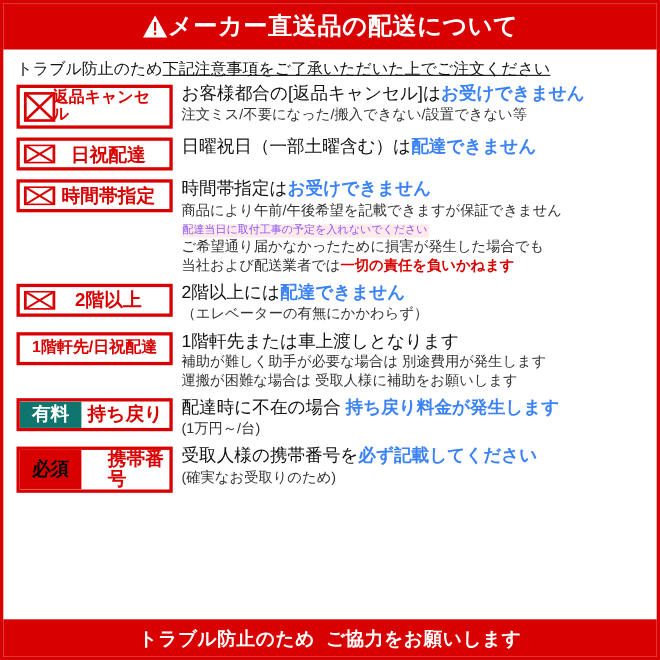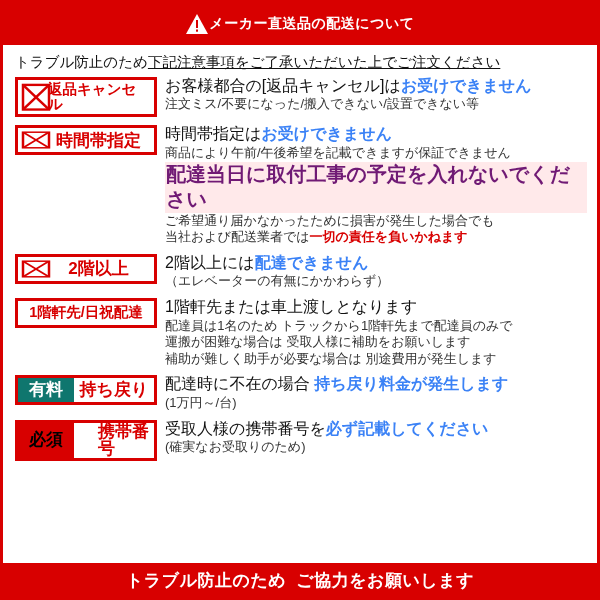--- a/index.html
+++ b/index.html
@@ -24,21 +24,21 @@
   }
   
   .header {
     height: 42px;
     background: #d80000;
     color: #ffffff;
     display: flex;
     align-items: center;
     justify-content: center;
     gap: 0;
-    font-size: 14px;
+    font-size: 22px;
     font-weight: bold;
     letter-spacing: 0.5px;
   }
   .warn-icon {
     display: inline-block;
     width: 24px;
     height: 22px;
     position: relative;
   }
   .warn-icon svg { display: block; }
@@ -103,23 +103,23 @@
     color: #111111;
   }
   .l2 {
     font-size: 13px;
     color: #333333;
   }
   .red { color: #d80000; font-weight: bold; }
   .red-strong { color: #3b82f6; font-weight: bold; font-size: 16px; }
   .hl {
     background: #ffe9ea;
-    color: #701a75;
-    font-weight: bold;
-    font-size: 20px;
+    color: #8b5cf6;
+    font-weight: normal;
+    font-size: 10px;
     display: inline-block;
     padding: 0 1px;
   }
 
   
   .footer {
     position: absolute;
     left: 0;
     right: 0;
     bottom: 0;
@@ -171,20 +171,33 @@
           <div class="l2"><span class="plain">注文ミス/不要になった/搬入できない/設置できない等</span></div>
         </div>
       </div>
       <div class="row">
         <div class="tag with-cross">
           <span class="cross"><svg viewBox="0 0 30 30" width="100%" height="100%" preserveAspectRatio="none" aria-hidden="true">
               <rect x="2" y="2" width="26" height="26" fill="none" stroke="#d80000" stroke-width="2.5"></rect>
               <line x1="3" y1="3" x2="27" y2="27" stroke="#d80000" stroke-width="2.5"></line>
               <line x1="27" y1="3" x2="3" y2="27" stroke="#d80000" stroke-width="2.5"></line>
             </svg></span>
+          <span class="label">日祝配達</span>
+        </div>
+        <div class="body">
+          <div class="l1"><span class="plain">日曜祝日（一部土曜含む）は</span><span class="red-strong">配達できません</span></div>
+        </div>
+      </div>
+      <div class="row">
+        <div class="tag with-cross">
+          <span class="cross"><svg viewBox="0 0 30 30" width="100%" height="100%" preserveAspectRatio="none" aria-hidden="true">
+              <rect x="2" y="2" width="26" height="26" fill="none" stroke="#d80000" stroke-width="2.5"></rect>
+              <line x1="3" y1="3" x2="27" y2="27" stroke="#d80000" stroke-width="2.5"></line>
+              <line x1="27" y1="3" x2="3" y2="27" stroke="#d80000" stroke-width="2.5"></line>
+            </svg></span>
           <span class="label">時間帯指定</span>
         </div>
         <div class="body">
           <div class="l1"><span class="plain">時間帯指定は</span><span class="red-strong">お受けできません</span></div>
           <div class="l2"><span class="plain">商品により午前/午後希望を記載できますが保証できません</span></div>
           <div class="l2"><span class="hl">配達当日に取付工事の予定を入れないでください</span></div>
           <div class="l2"><span class="plain">ご希望通り届かなかったために損害が発生した場合でも</span></div>
           <div class="l2"><span class="plain">当社および配送業者では</span><span class="red">一切の責任を負いかねます</span></div>
         </div>
       </div>
@@ -201,23 +214,22 @@
           <div class="l1"><span class="plain">2階以上には</span><span class="red-strong">配達できません</span></div>
           <div class="l2"><span class="plain">（エレベーターの有無にかかわらず）</span></div>
         </div>
       </div>
       <div class="row">
         <div class="tag tiny-label">
           <span class="label">1階軒先/日祝配達</span>
         </div>
         <div class="body">
           <div class="l1"><span class="plain">1階軒先または車上渡しとなります</span></div>
-          <div class="l2"><span class="plain">配達員は1名のため トラックから1階軒先まで配達員のみで</span></div>
+          <div class="l2"><span class="plain">補助が難しく助手が必要な場合は 別途費用が発生します</span></div>
           <div class="l2"><span class="plain">運搬が困難な場合は 受取人様に補助をお願いします</span></div>
-          <div class="l2"><span class="plain">補助が難しく助手が必要な場合は 別途費用が発生します</span></div>
         </div>
       </div>
       <div class="row">
         <div class="tag" style="padding:0;overflow:hidden;">
           <span class="label" style="background:#0f766e;color:#fff;display:flex;align-items:center;justify-content:center;width:56px;align-self:stretch;">有料</span>
           <span class="label" style="flex:1;display:flex;align-items:center;justify-content:center;">持ち戻り</span>
         </div>
         <div class="body">
           <div class="l1"><span class="plain">配達時に不在の場合 </span><span class="red-strong">持ち戻り料金が発生します</span></div>
           <div class="l2"><span class="plain">(1万円～/台)</span></div>

